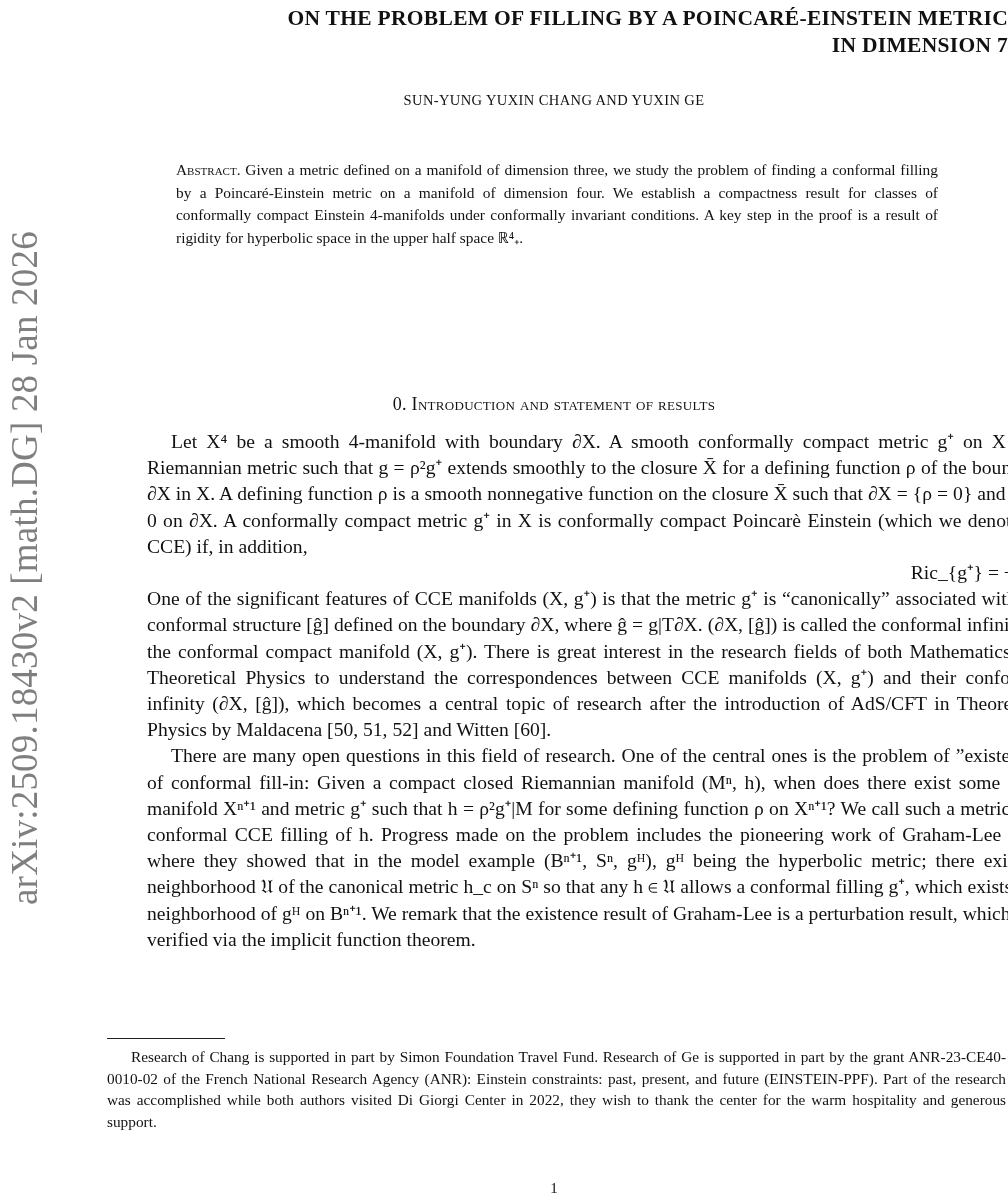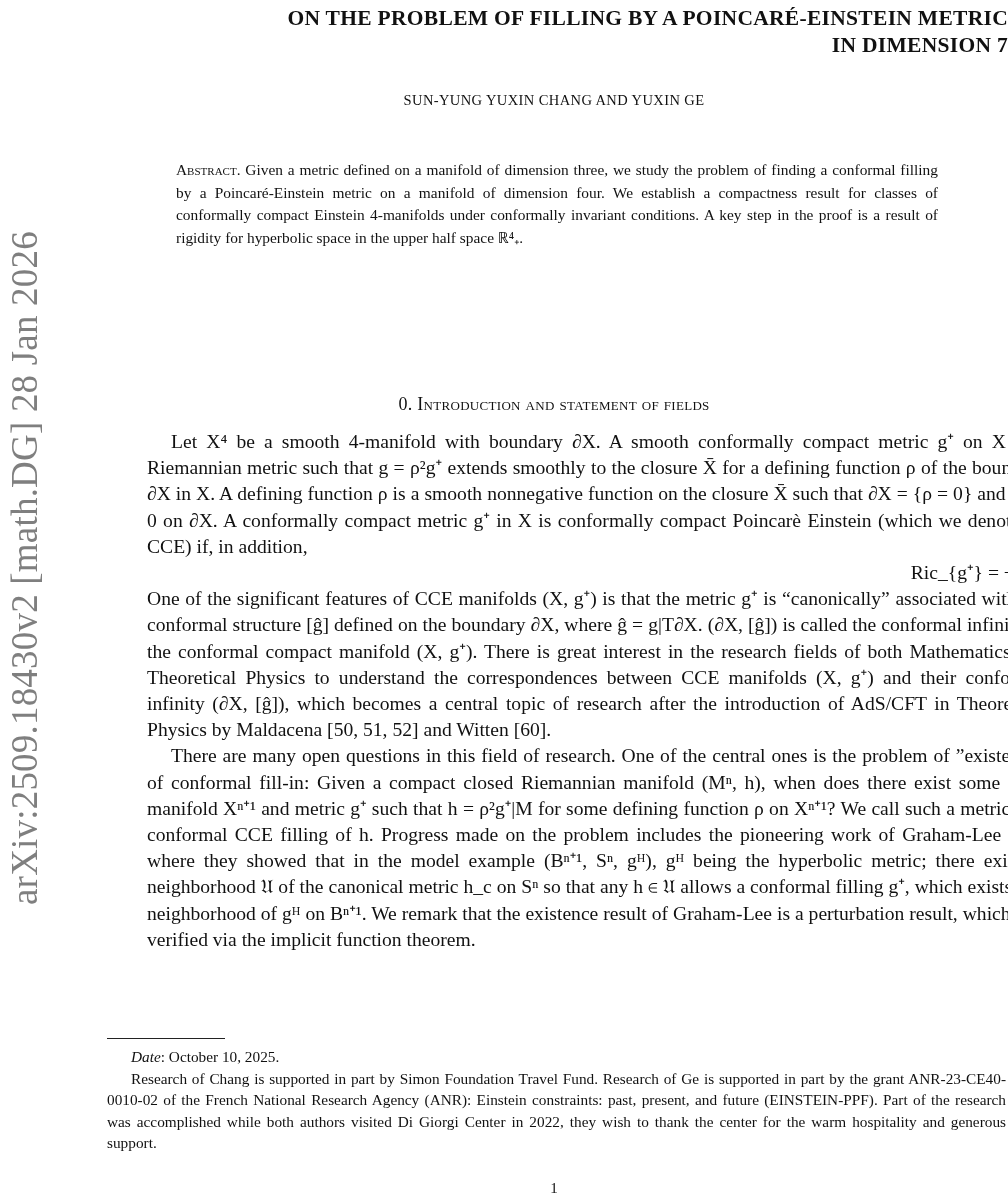--- a/index.html
+++ b/index.html
@@ -41,29 +41,28 @@
 <div class="title" style="top:31px;">IN DIMENSION 7</div>
 
 <div class="authors">SUN-YUNG YUXIN CHANG AND YUXIN GE</div>
 
 <div class="abstract" style="top:159px;">
   <p><span class="sc">Abstract.</span> <span>Given a metric defined on a manifold of dimension three, we study the problem of finding a conformal filling by a Poincaré-Einstein metric on a manifold of dimension four. We establish a compactness result for classes of conformally compact Einstein 4-manifolds under conformally invariant conditions. A key step in the proof is a result of rigidity for hyperbolic space in the upper half space ℝ⁴₊.</span></p>
 </div>
 
 <div class="section-head">
   <span>0.</span>
-  <span>Introduction and statement of fields</span>
+  <span>Introduction and statement of results</span>
 </div>
 
 <div class="body" style="top:429px;margin-left:40px;">
   <p class="indent">Let X⁴ be a smooth 4-manifold with boundary ∂X. A smooth conformally compact metric g⁺ on X is a Riemannian metric such that g = ρ²g⁺ extends smoothly to the closure X̄ for a defining function ρ of the boundary ∂X in X. A defining function ρ is a smooth nonnegative function on the closure X̄ such that ∂X = {ρ = 0} and dρ ≠ 0 on ∂X. A conformally compact metric g⁺ in X is conformally compact Poincarè Einstein (which we denote by CCE) if, in addition,</p>
   <p class="eq">Ric_{g⁺} = −ng⁺.</p>
   <p>One of the significant features of CCE manifolds (X, g⁺) is that the metric g⁺ is “canonically” associated with the conformal structure [ĝ] defined on the boundary ∂X, where ĝ = g|T∂X. (∂X, [ĝ]) is called the conformal infinity of the conformal compact manifold (X, g⁺). There is great interest in the research fields of both Mathematics and Theoretical Physics to understand the correspondences between CCE manifolds (X, g⁺) and their conformal infinity (∂X, [ĝ]), which becomes a central topic of research after the introduction of AdS/CFT in Theoretical Physics by Maldacena [50, 51, 52] and Witten [60].</p>
   <p class="indent">There are many open questions in this field of research. One of the central ones is the problem of ”existence” of conformal fill-in: Given a compact closed Riemannian manifold (Mⁿ, h), when does there exist some CCE manifold Xⁿ⁺¹ and metric g⁺ such that h = ρ²g⁺|M for some defining function ρ on Xⁿ⁺¹? We call such a metric g⁺ a conformal CCE filling of h. Progress made on the problem includes the pioneering work of Graham-Lee [35], where they showed that in the model example (Bⁿ⁺¹, Sⁿ, gᴴ), gᴴ being the hyperbolic metric; there exists a neighborhood 𝔘 of the canonical metric h_c on Sⁿ so that any h ∈ 𝔘 allows a conformal filling g⁺, which exists in a neighborhood of gᴴ on Bⁿ⁺¹. We remark that the existence result of Graham-Lee is a perturbation result, which was verified via the implicit function theorem.</p>
 </div>
 
 <div class="fn-rule"></div>
 <div class="footnotes">
-  <p><i>Date</i>: <span>October 10, 2025.</span></p>
   <p>Research of Chang is supported in part by Simon Foundation Travel Fund. Research of Ge is supported in part by the grant ANR-23-CE40-0010-02 of the French National Research Agency (ANR): Einstein constraints: past, present, and future (EINSTEIN-PPF). Part of the research was accomplished while both authors visited Di Giorgi Center in 2022, they wish to thank the center for the warm hospitality and generous support.</p>
 </div>
 
 <div class="page-num">1</div>
 
 </body></html>

